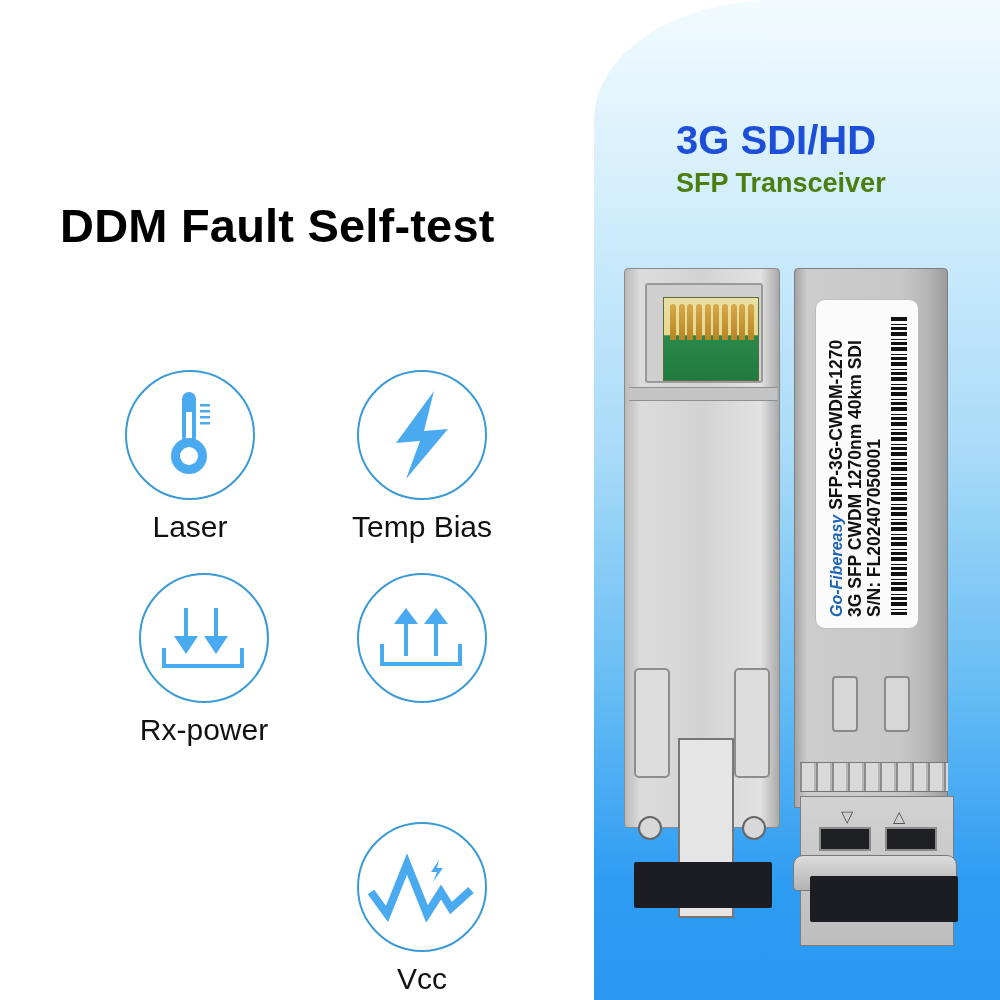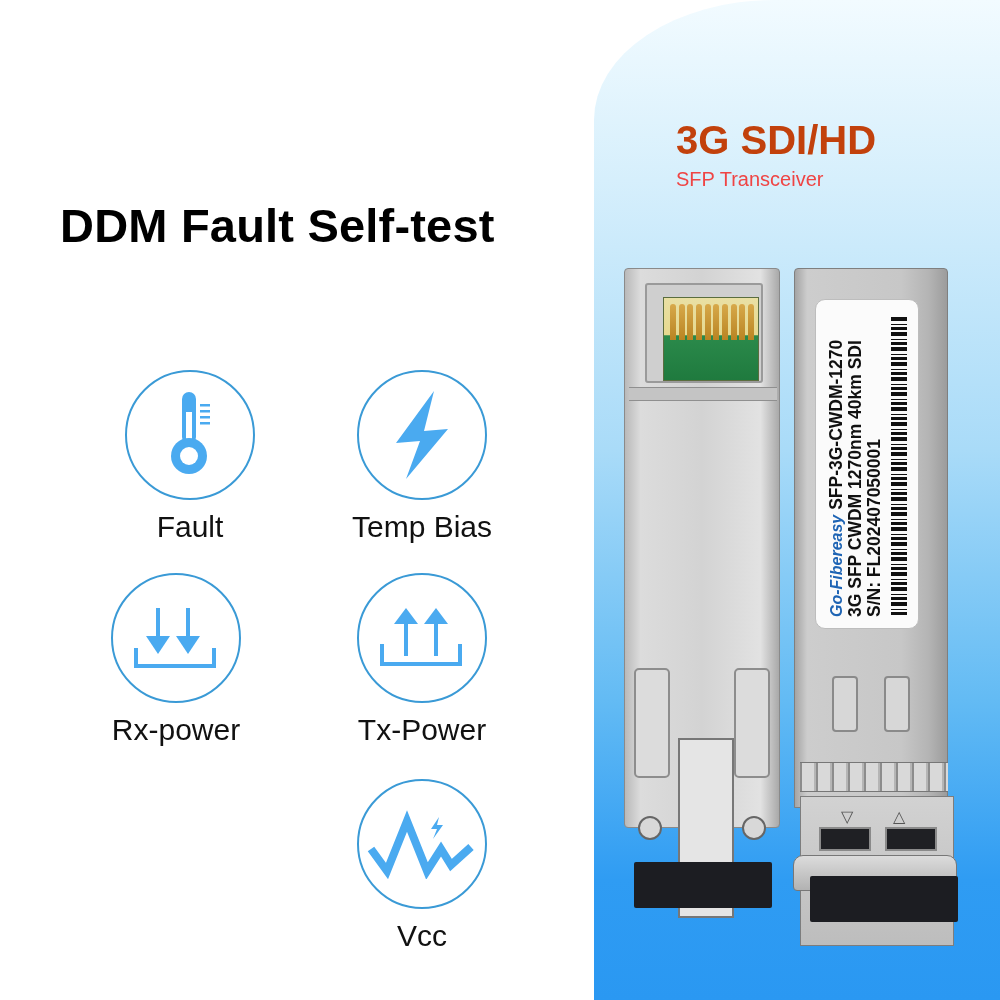--- a/index.html
+++ b/index.html
@@ -29,26 +29,26 @@
     }
 
     .panel {
       position: absolute; left: 594px; top: 0; width: 406px; height: 1000px;
       border-top-left-radius: 180px 120px;
       background: linear-gradient(180deg, #f2fbff 0%, #d6effc 18%, #a9dbf8 45%, #63bbf4 70%, #2f9cf3 88%, #2a98f2 100%);
       overflow: hidden;
     }
     .panel-title {
       position: absolute; left: 676px; top: 118px;
-      font-weight: bold; font-size: 40px; color: #c2410c; white-space: nowrap;
+      font-weight: bold; font-size: 40px; color: #1d4ed8; white-space: nowrap;
       font-family: "Liberation Sans", sans-serif;
     }
     .panel-subtitle {
       position: absolute; left: 676px; top: 168px;
-      font-weight: normal; font-size: 20px; color: #ef4444; white-space: nowrap;
+      font-weight: bold; font-size: 27px; color: #4d7c0f; white-space: nowrap;
       font-family: "Liberation Sans", sans-serif;
     }
 
     
     .module-left {
       position: absolute; left: 624px; top: 268px; width: 156px; height: 645px;
     }
     .ml-body {
       position: absolute; left: 0; top: 0; width: 156px; height: 560px;
       background: linear-gradient(90deg, #b9b9b9 0%, #dcdcdc 10%, #d3d3d3 50%, #e2e2e2 88%, #a9a9a9 100%);
@@ -175,33 +175,33 @@
       <rect x="22" y="2" width="14" height="52" rx="7" fill="#4aaaf0"></rect>
       <rect x="26" y="22" width="6" height="36" fill="#fff"></rect>
       <circle cx="29" cy="66" r="18" fill="#4aaaf0"></circle>
       <circle cx="29" cy="66" r="9" fill="#fff"></circle>
       <rect x="40" y="14" width="10" height="2.5" fill="#4aaaf0"></rect>
       <rect x="40" y="20" width="10" height="2.5" fill="#4aaaf0"></rect>
       <rect x="40" y="26" width="10" height="2.5" fill="#4aaaf0"></rect>
       <rect x="40" y="32" width="10" height="2.5" fill="#4aaaf0"></rect>
     </svg>
   </div>
-  <div class="label">Fault</div>
+  <div class="label">Laser</div>
 </div>
 
 <div class="feature" style="left:332px; top:370px; width:180px;">
   <div class="ring">
     <svg width="60" height="92" viewBox="0 0 60 92">
       <polygon points="42,2 4,54 28,52 14,90 56,40 32,42" fill="#4aaaf0"></polygon>
     </svg>
   </div>
   <div class="label">Temp Bias</div>
 </div>
 
-<div class="feature" style="left:96px; top:573px;">
+<div class="feature" style="left:124px; top:573px;">
   <div class="ring">
     <svg width="84" height="64" viewBox="0 0 84 64">
       <rect x="22" y="2" width="4" height="32" fill="#4aaaf0"></rect>
       <polygon points="12,30 36,30 24,48" fill="#4aaaf0"></polygon>
       <rect x="52" y="2" width="4" height="32" fill="#4aaaf0"></rect>
       <polygon points="42,30 66,30 54,48" fill="#4aaaf0"></polygon>
       <polyline points="2,42 2,60 80,60 80,42" fill="none" stroke="#4aaaf0" stroke-width="4"></polyline>
     </svg>
   </div>
   <div class="label">Rx-power</div>
@@ -210,24 +210,23 @@
 <div class="feature" style="left:332px; top:573px; width:180px;">
   <div class="ring">
     <svg width="84" height="64" viewBox="0 0 84 64">
       <polygon points="14,18 38,18 26,2" fill="#4aaaf0"></polygon>
       <rect x="24" y="16" width="4" height="34" fill="#4aaaf0"></rect>
       <polygon points="44,18 68,18 56,2" fill="#4aaaf0"></polygon>
       <rect x="54" y="16" width="4" height="34" fill="#4aaaf0"></rect>
       <polyline points="2,38 2,58 80,58 80,38" fill="none" stroke="#4aaaf0" stroke-width="4"></polyline>
     </svg>
   </div>
-  <div class="label">Tx-Power</div>
-</div>
-
-<div class="feature" style="left:332px; top:779px; width:180px;">
+</div>
+
+<div class="feature" style="left:332px; top:822px; width:180px;">
   <div class="ring">
     <svg width="110" height="70" viewBox="0 0 110 70">
       <polyline points="4,40 20,62 40,12 60,62 74,40 84,56 104,38" fill="none" stroke="#4aaaf0" stroke-width="8" stroke-linejoin="miter"></polyline>
       <polygon points="72,8 64,20 70,20 66,30 76,16 70,16" fill="#4aaaf0"></polygon>
     </svg>
   </div>
   <div class="label">Vcc</div>
 </div>
 
 <div class="panel"></div>

